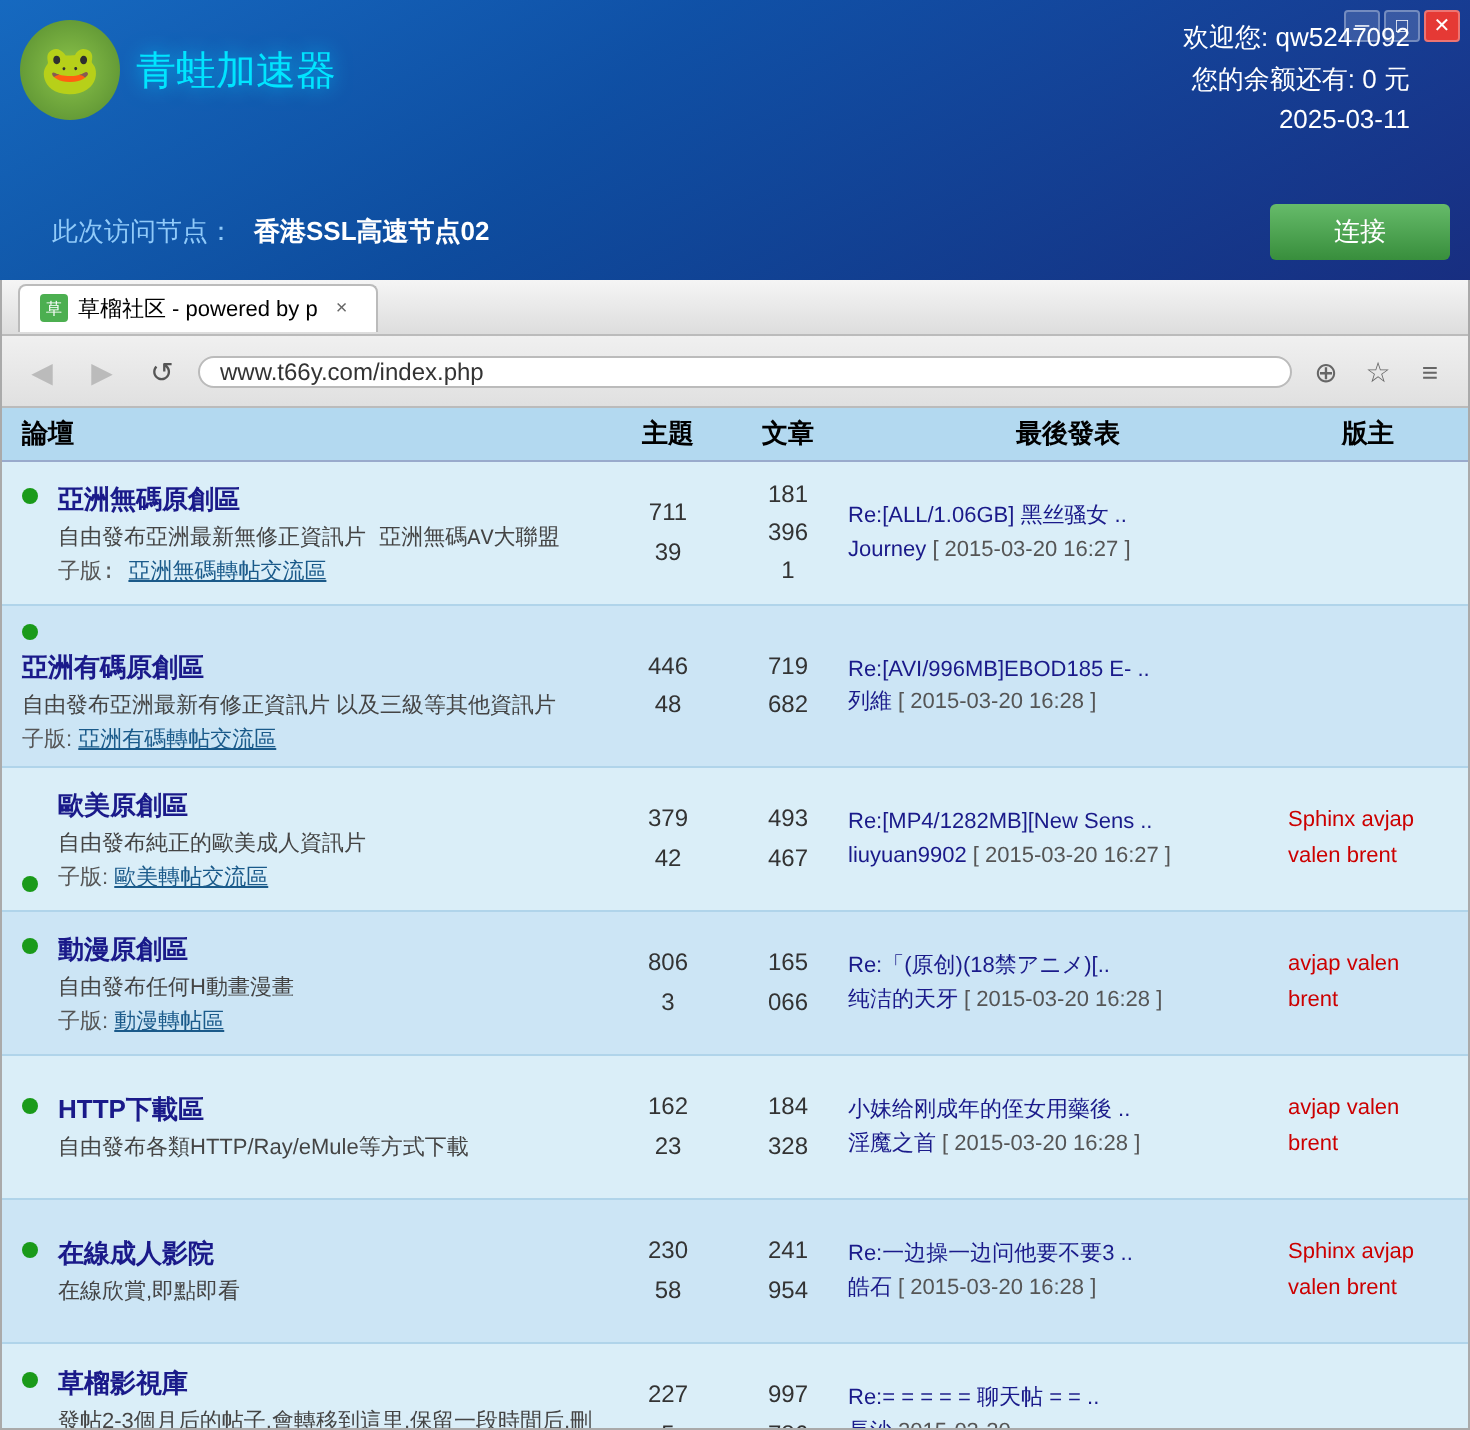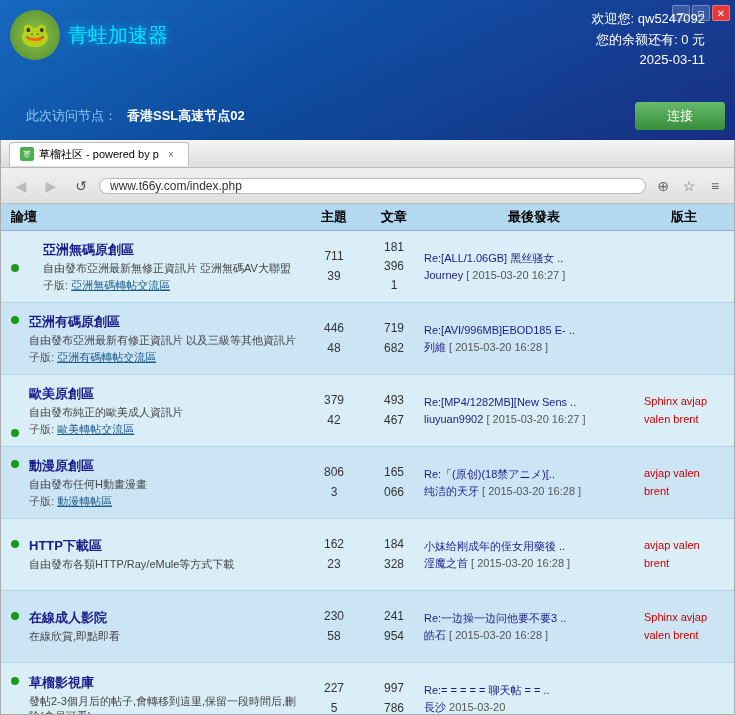--- a/index.html
+++ b/index.html
@@ -227,31 +227,31 @@
     <div class="forum-header">
       <div class="header-col" style="text-align:left;">論壇</div>
       <div class="header-col">主題</div>
       <div class="header-col">文章</div>
       <div class="header-col">最後發表</div>
       <div class="header-col">版主</div>
     </div>
 
     <div id="forum-rows">
         <div class="forum-row">
-          <div style="display: flex; align-items: center; gap: 19px;">
+          <div style="display: flex; align-items: flex-start; gap: 5px; font-family: Liberation Mono, monospace;">
             <span class="dot-indicator" style="margin-top: 3px; flex-shrink: 0;"></span>
             <div><a class="forum-name">亞洲無碼原創區</a><div class="forum-desc">自由發布亞洲最新無修正資訊片 亞洲無碼AV大聯盟</div><div class="forum-sub">子版: <a>亞洲無碼轉帖交流區</a></div></div>
           </div>
           <div class="stat-num col-center">711<br>39</div>
           <div class="stat-num col-center">181<br>396<br>1</div>
           <div class="last-post"><a>Re:[ALL/1.06GB] 黑丝骚女 ..</a><br><a>Journey</a><span class="timestamp"> [ 2015-03-20 16:27 ]</span></div>
           <div class="moderators"></div>
         </div>
         <div class="forum-row">
-          <div style="display: flex; align-items: flex-start; gap: 5px;">
+          <div style="display: flex; align-items: flex-start; gap: 5px; flex-direction: column;">
             <span class="dot-indicator" style="margin-top: 3px; flex-shrink: 0;"></span>
             <div><a class="forum-name">亞洲有碼原創區</a><div class="forum-desc">自由發布亞洲最新有修正資訊片 以及三級等其他資訊片</div><div class="forum-sub">子版: <a>亞洲有碼轉帖交流區</a></div></div>
           </div>
           <div class="stat-num col-center">446<br>48</div>
           <div class="stat-num col-center">719<br>682</div>
           <div class="last-post"><a>Re:[AVI/996MB]EBOD185 E- ..</a><br><a>列維</a><span class="timestamp"> [ 2015-03-20 16:28 ]</span></div>
           <div class="moderators"></div>
         </div>
         <div class="forum-row">
           <div style="display: flex; align-items: flex-end; gap: 5px;">

